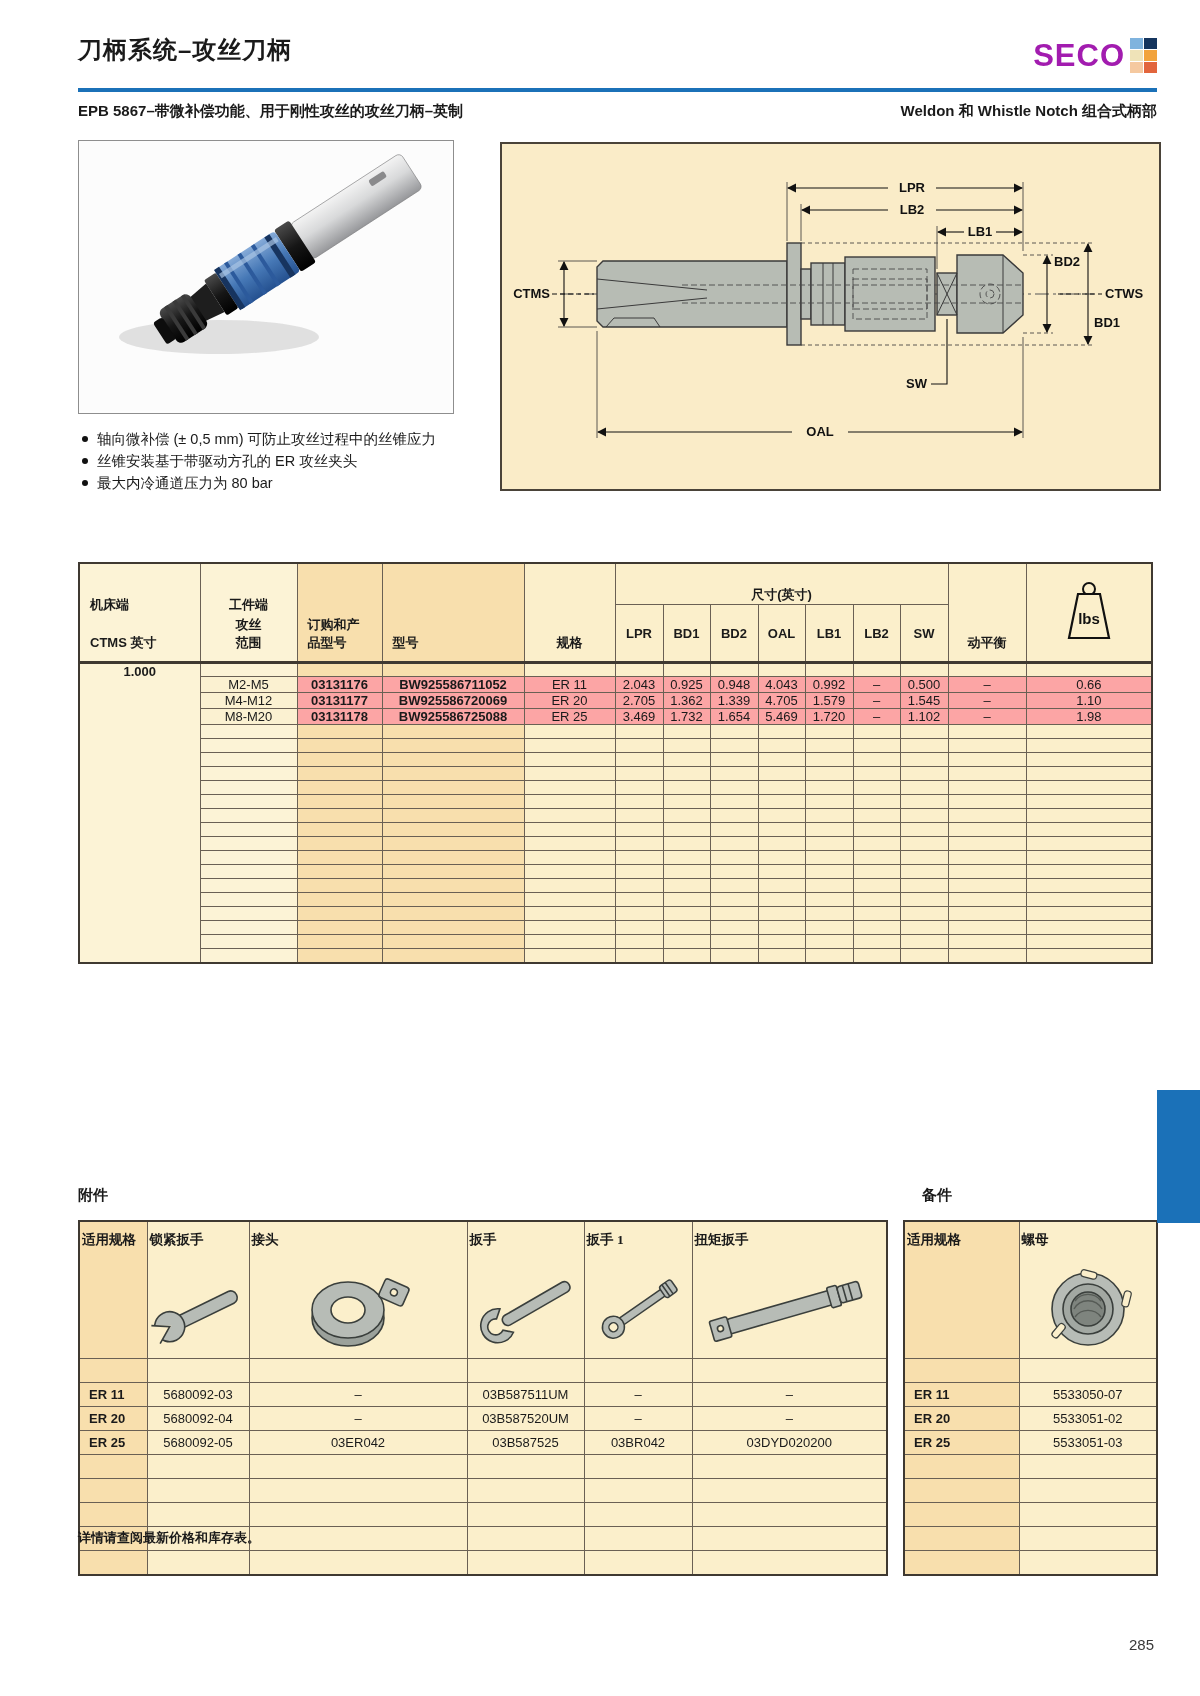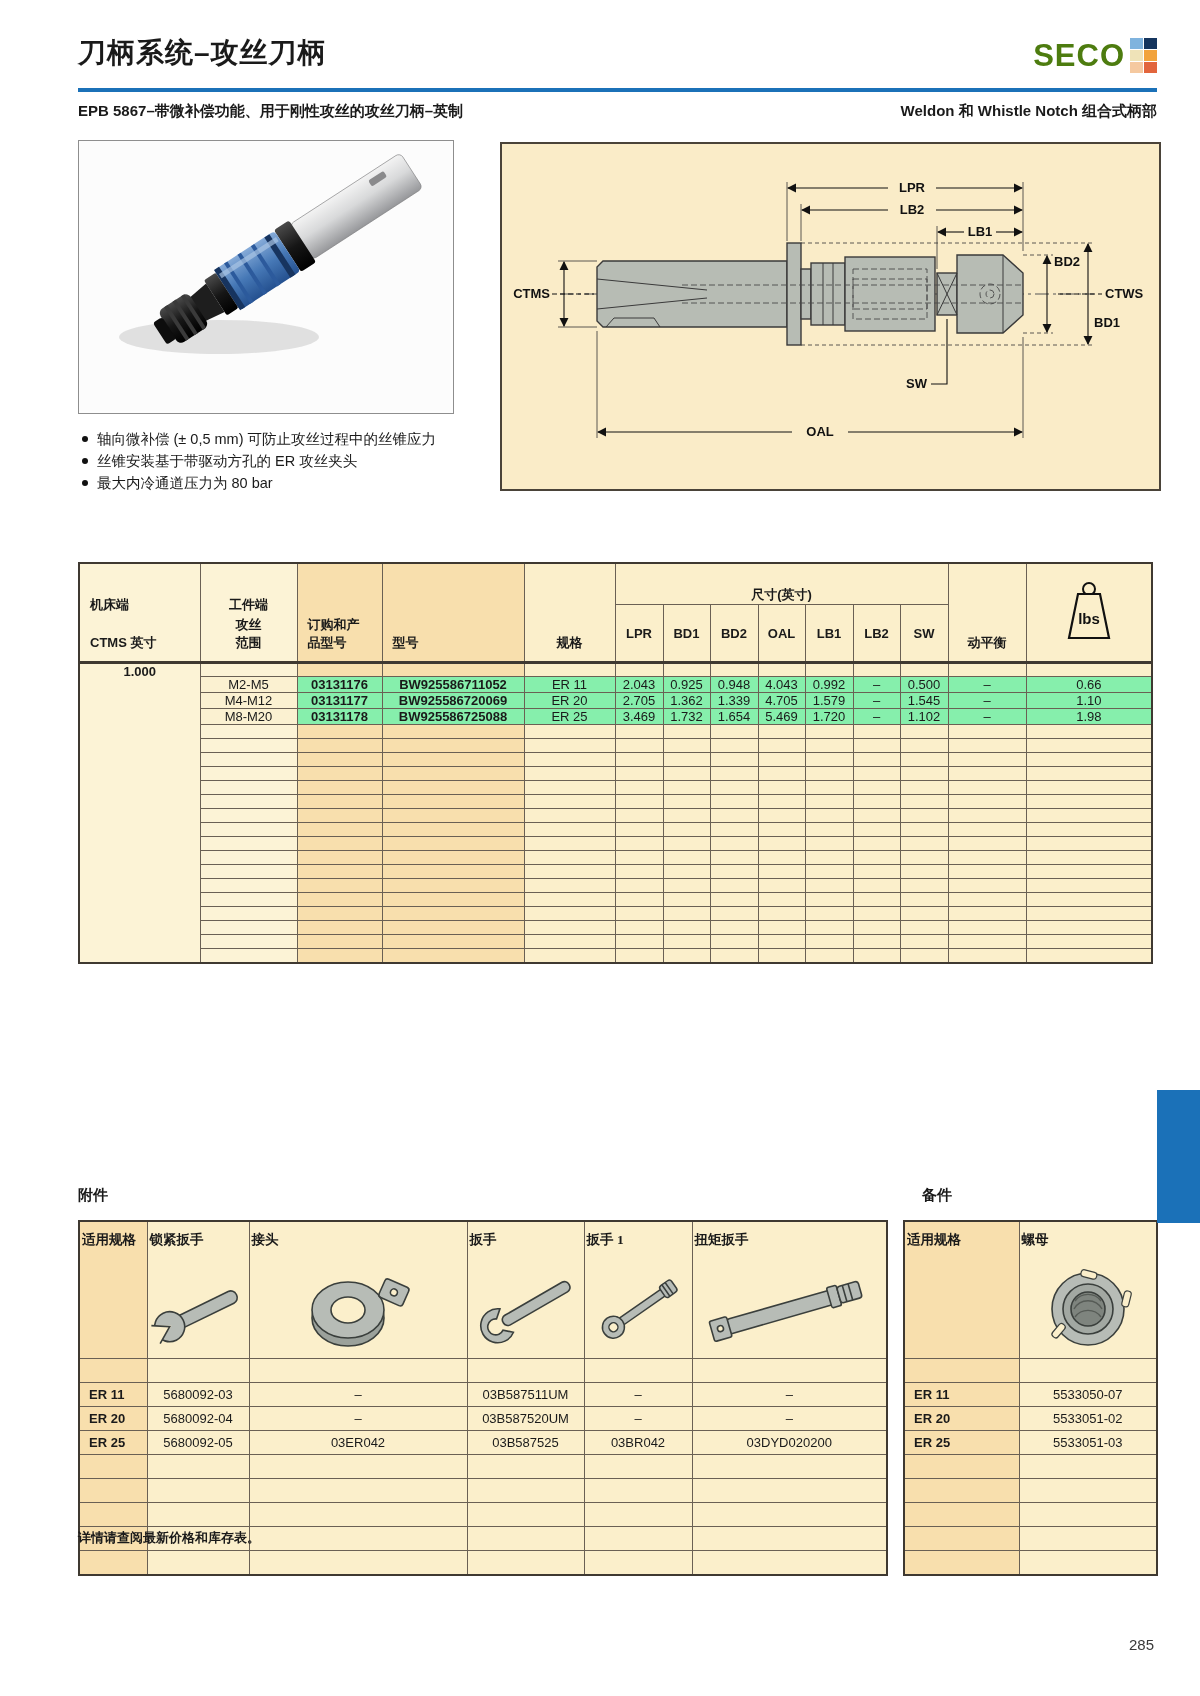--- a/index.html
+++ b/index.html
@@ -1,20 +1,20 @@
 <!DOCTYPE html>
 <html><head>
 <meta charset="utf-8">
 <style>
   html,body{margin:0;padding:0;background:#ffffff;}
   .page{position:relative;width:1200px;height:1696px;background:#ffffff;overflow:hidden;
         font-family:"Liberation Sans","DejaVu Sans",sans-serif;color:#1a1a1a;}
 
   
-  .page-title{position:absolute;left:78px;top:34px;font-size:28px;font-weight:bold;letter-spacing:1px;}
+  .page-title{position:absolute;left:78px;top:34px;font-size:24px;font-weight:bold;letter-spacing:1px;}
   .seco-logo{position:absolute;right:43px;top:38px;display:flex;align-items:center;}
   .seco-text{font-size:31px;font-weight:bold;letter-spacing:1px;line-height:1;}
   .seco-squares{display:grid;grid-template-columns:13px 13px;grid-auto-rows:11px;gap:1px;margin-left:5px;}
   .seco-squares span{display:block;}
   .blue-rule{position:absolute;left:78px;top:88px;width:1079px;height:4px;}
   .subtitle-left{position:absolute;left:78px;top:102px;font-size:15px;font-weight:bold;}
   .subtitle-right{position:absolute;right:43px;top:102px;font-size:15px;font-weight:bold;text-align:right;}
 
   
   .photo-box{position:absolute;left:78px;top:140px;width:374px;height:272px;background:#fdfdfd;
@@ -40,21 +40,21 @@
   .h-bottom{height:96px;display:flex;flex-direction:column;justify-content:flex-end;
             padding:0 0 9px 10px;text-align:left;box-sizing:border-box;}
   .h-bottom.center{align-items:center;padding-left:0;}
   .dims-group{height:40px;font-weight:bold;}
   .dim-cell{height:56px;vertical-align:middle !important;}
   .mt-col1{background:#FCF3D6;vertical-align:top;text-align:left;padding:5px 0 0 11px;font-weight:bold;}
   .mt-range{background:#FCF3D6;}
   .mt-rangehl{background:#FBF1D1;}
   .mt-tan{background:#F8DFAD;}
   .mt-cream{background:#FBEFCB;}
-  .mt-hl{background:#86efac;}
+  .mt-hl{background:#fca5a5;}
   .mt-bold{font-weight:bold;}
   #main-table tbody tr{height:14px;}
   .weight-cell{vertical-align:middle !important;}
 
   
   #acc-table{left:78px;top:1220px;width:808px;}
   #sp-table{left:903px;top:1220px;width:253px;}
   .acc-head{height:136px;vertical-align:top;background:#FBEFCB;position:relative;}
   .acc-head.first{background:#F8DFAD;}
   .acc-head .lbl{position:absolute;top:9px;left:2px;font-weight:bold;font-size:13.5px;font-family:Liberation Serif, serif;}
@@ -74,21 +74,21 @@
   
   .dim-label{font-family:"Liberation Sans",sans-serif;font-size:13px;font-weight:bold;fill:#111;}
 </style>
 </head>
 <body>
 
 <div class="page">
 
   <div class="page-title">刀柄系统–攻丝刀柄</div>
   <div class="seco-logo">
-    <span class="seco-text" style="color: #4d7c0f;">SECO</span>
+    <span class="seco-text" style="color: #a21caf;">SECO</span>
     <span class="seco-squares">
         <span style="background: rgb(127, 179, 222);"></span>
         <span style="background: rgb(21, 53, 94);"></span>
         <span style="background: rgb(239, 227, 184);"></span>
         <span style="background: rgb(242, 163, 60);"></span>
         <span style="background: rgb(245, 201, 160);"></span>
         <span style="background: rgb(226, 101, 60);"></span>
       </span>
   </div>
   <div class="blue-rule" style="background: rgb(27, 113, 184);"></div>

